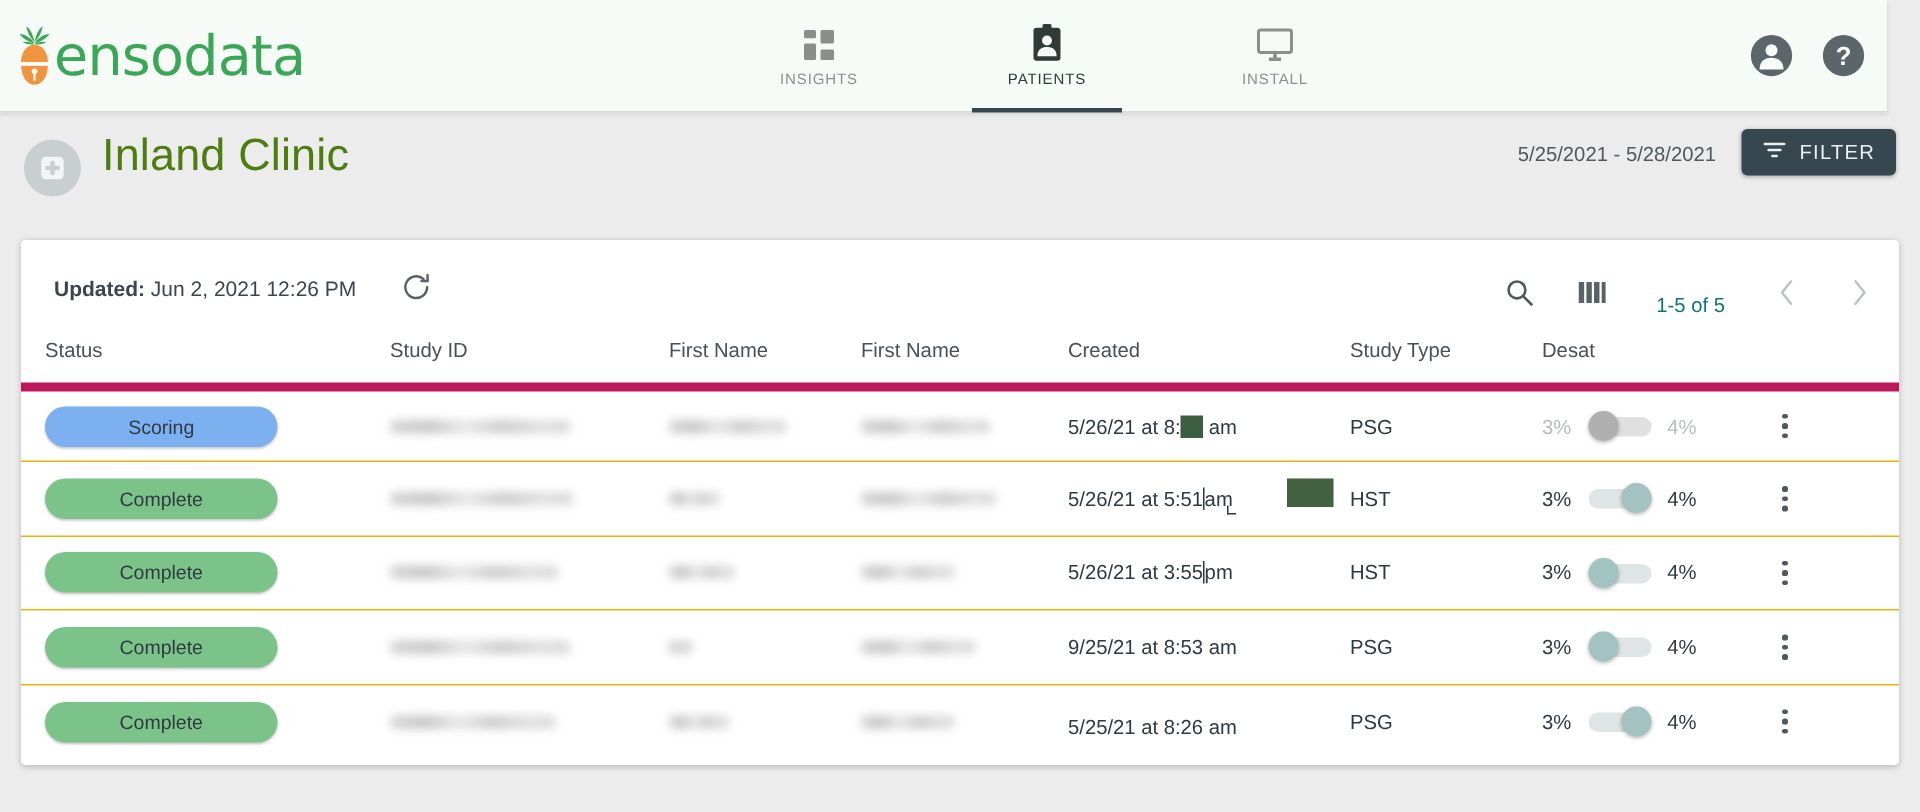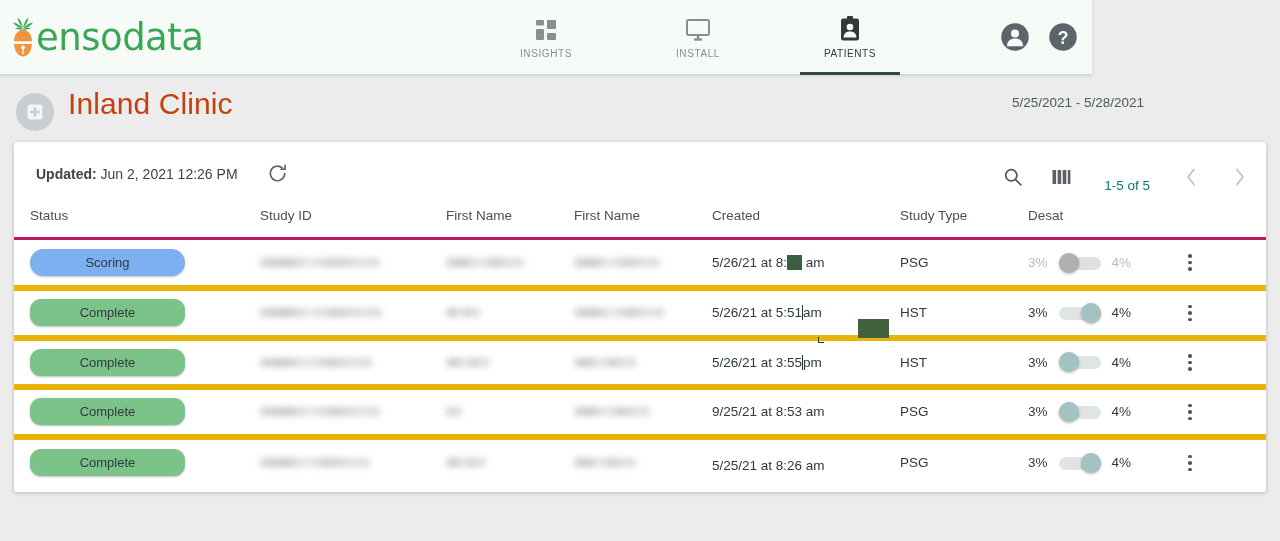--- a/index.html
+++ b/index.html
@@ -6,21 +6,21 @@
   html, body {
     width: 1280px; height: 541px;
     background: #ececec;
     font-family: "Liberation Sans", sans-serif;
     overflow: hidden;
   }
 
   
   .topbar {
     position: absolute; top: 0; left: 0;
-    width: 1092px; height: 75px;
+    width: 1258px; height: 75px;
     background: #f7fbf8;
     border-bottom: 1px solid #d8d8d8;
     box-shadow: 0 1px 3px rgba(0,0,0,0.13);
     z-index: 5;
   }
   .logo {
     position: absolute; left: 8px; top: 14px;
     display: flex; align-items: center; height: 46px;
   }
   .logo-word {
@@ -54,38 +54,38 @@
 
   
   .page-head { position: absolute; top: 75px; left: 0; width: 1280px; height: 60px; }
   .clinic-avatar {
     position: absolute; left: 16px; top: 18px;
     width: 38px; height: 38px; border-radius: 50%;
     background: #c9ced1; display: flex; align-items: center; justify-content: center;
   }
   .clinic-title {
     position: absolute; left: 68px; top: 12px;
-    font-size: 30px; color: #c2410c; font-weight: 400; letter-spacing: 0.1px;
+    font-size: 30px; color: #4d7c0f; font-weight: 400; letter-spacing: 0.1px;
   }
   .daterange {
     position: absolute; right: 136px; top: 20px;
     font-size: 13.5px; color: #4c5a5e;
   }
   .filter-btn {
     position: absolute; right: 16px; top: 11px;
     height: 31px; padding: 0 14px;
     background: #37474f; color: #eceff1; border-radius: 4px;
     display: flex; align-items: center; gap: 9px;
     font-size: 13.5px; letter-spacing: 0.8px; cursor: pointer;
     box-shadow: 0 1px 3px rgba(0,0,0,0.3);
   }
 
   
   .card {
-    position: absolute; left: 14px; top: 142px;
+    position: absolute; left: 14px; top: 160px;
     width: 1252px; height: 350px;
     background: #fff; border-radius: 3px;
     box-shadow: 0 1px 4px rgba(0,0,0,0.22);
     overflow: hidden;
   }
   .card-toolbar { position: relative; height: 66px; }
   .updated {
     position: absolute; left: 22px; top: 24px;
     font-size: 14px; color: #3c4450;
   }
@@ -97,42 +97,42 @@
   }
   .tool-right .tb { cursor: pointer; display: flex; align-items: center; justify-content: center; }
   .pagelabel { font-size: 13.5px; color: #0f766e; margin: 17px 28px 0 30px; }
 
   
   table { width: 100%; border-collapse: collapse; table-layout: fixed; }
   thead th {
     text-align: left; font-weight: 400; font-size: 13.5px; color: #4a5056;
     padding: 0 0 14px 0; vertical-align: bottom;
   }
-  thead tr { border-bottom: 3px solid #be185d; padding-left: 16px; }
-  tbody tr { height: 49.5px; border-bottom: 6px solid #eab308; }
+  thead tr { border-bottom: 6px solid #be185d; padding-left: 16px; }
+  tbody tr { height: 49.5px; border-bottom: 1px solid #eab308; }
   tbody tr:last-child { border-bottom: none; }
   td { font-size: 13.5px; color: #2f3941; vertical-align: middle; }
 
   .c-status { width: 246px; padding-left: 16px; }
   .c-sid    { width: 186px; }
   .c-fn     { width: 128px; }
   .c-ln     { width: 138px; }
   .c-cr     { width: 188px; }
   .c-st     { width: 128px; }
   .c-ds     { width: 160px; }
   .c-menu   { width: 78px; }
 
   .badge {
     display: block; width: 155px; height: 27px; border-radius: 14px;
     line-height: 27px; text-align: center;
     font-size: 13px; color: #2e3a40; cursor: pointer;
     box-shadow: 0 1px 2px rgba(0,0,0,0.25);
   }
   .badge.scoring  { background: #7cb0f0; }
-  .badge.complete { background: #7cc38a; border-radius: 11px; }
+  .badge.complete { background: #7cc38a; }
 
   
   .redact {
     display: block; height: 9px; border-radius: 3px;
     background: linear-gradient(90deg,#d2d2d2,#c2c2c2 22%,#e6e6e6 42%,#c8c8c8 62%,#dedede 85%,#d4d4d4);
     filter: blur(3.1px); opacity: .92;
   }
 
   
   .desat { display: flex; align-items: center; gap: 11px; }
@@ -205,42 +205,42 @@
         <svg width="24" height="24" viewBox="0 0 24 24" fill="#8a8f8c">
           <rect x="2" y="2" width="8" height="5.5" rx="1"></rect>
           <rect x="13" y="2" width="9" height="9" rx="1"></rect>
           <rect x="2" y="11" width="8" height="11" rx="1"></rect>
           <rect x="13" y="15" width="9" height="7" rx="1"></rect>
         </svg>
       </span>
       <span class="nav-label">INSIGHTS</span>
     </div>
 
-    <div class="nav-item">
-      <span class="nav-icon">
-        <svg width="26" height="24" viewBox="0 0 26 24" fill="none" stroke="#8a8f8c" stroke-width="2">
-          <rect x="2" y="2" width="22" height="15" rx="1.5"></rect>
-          <path d="M13 17 L13 21" stroke-width="2.4"></path>
-          <path d="M9 21.5 L17 21.5" stroke-width="2.4"></path>
-        </svg>
-      </span>
-      <span class="nav-label">INSTALL</span>
-    </div>
-
     <div class="nav-item active">
       <span class="nav-icon">
         <svg width="24" height="26" viewBox="0 0 24 26" fill="#303a38">
           <rect x="9" y="0" width="6" height="4" rx="1"></rect>
           <rect x="3" y="2.5" width="18" height="22" rx="2.2"></rect>
           <circle cx="12" cy="11" r="3.3" fill="#f7fbf8"></circle>
           <path d="M5.6 21.5 C5.6 16.9 8.6 15.4 12 15.4 C15.4 15.4 18.4 16.9 18.4 21.5 Z" fill="#f7fbf8"></path>
         </svg>
       </span>
       <span class="nav-label">PATIENTS</span>
       <span class="nav-underline"></span>
+    </div>
+
+    <div class="nav-item">
+      <span class="nav-icon">
+        <svg width="26" height="24" viewBox="0 0 26 24" fill="none" stroke="#8a8f8c" stroke-width="2">
+          <rect x="2" y="2" width="22" height="15" rx="1.5"></rect>
+          <path d="M13 17 L13 21" stroke-width="2.4"></path>
+          <path d="M9 21.5 L17 21.5" stroke-width="2.4"></path>
+        </svg>
+      </span>
+      <span class="nav-label">INSTALL</span>
     </div>
   </div>
 
   <div class="top-actions">
     <span class="circ-icon">
       <svg width="30" height="30" viewBox="0 0 24 24" fill="#5c6569">
         <circle cx="12" cy="12" r="11"></circle>
         <circle cx="12" cy="9.2" r="3.2" fill="#f7fbf8"></circle>
         <path d="M5.6 19.4 C5.6 14.8 8.8 13.2 12 13.2 C15.2 13.2 18.4 14.8 18.4 19.4 Z" fill="#f7fbf8"></path>
       </svg>
@@ -257,20 +257,30 @@
 <div class="page-head">
   <span class="clinic-avatar">
     <svg width="20" height="20" viewBox="0 0 20 20">
       <rect x="2.5" y="2.5" width="15" height="15" rx="3" fill="#f2f4f5"></rect>
       <rect x="8.6" y="5.4" width="2.8" height="9.2" fill="#c9ced1"></rect>
       <rect x="5.4" y="8.6" width="9.2" height="2.8" fill="#c9ced1"></rect>
     </svg>
   </span>
   <div class="clinic-title">Inland Clinic</div>
   <div class="daterange">5/25/2021 - 5/28/2021</div>
+  <div class="filter-btn">
+    <span>
+      <svg width="16" height="14" viewBox="0 0 16 14" stroke="#eceff1" stroke-width="1.6" stroke-linecap="round">
+        <path d="M1.5 3 L14.5 3"></path>
+        <path d="M4 7 L12 7"></path>
+        <path d="M6.5 11 L9.5 11"></path>
+      </svg>
+    </span>
+    <span>FILTER</span>
+  </div>
 </div>
 
 <div class="card">
 
   <div class="card-toolbar">
     <div class="updated">
       <b>Updated:</b>
       <span>Jun 2, 2021 12:26 PM</span>
     </div>
 

